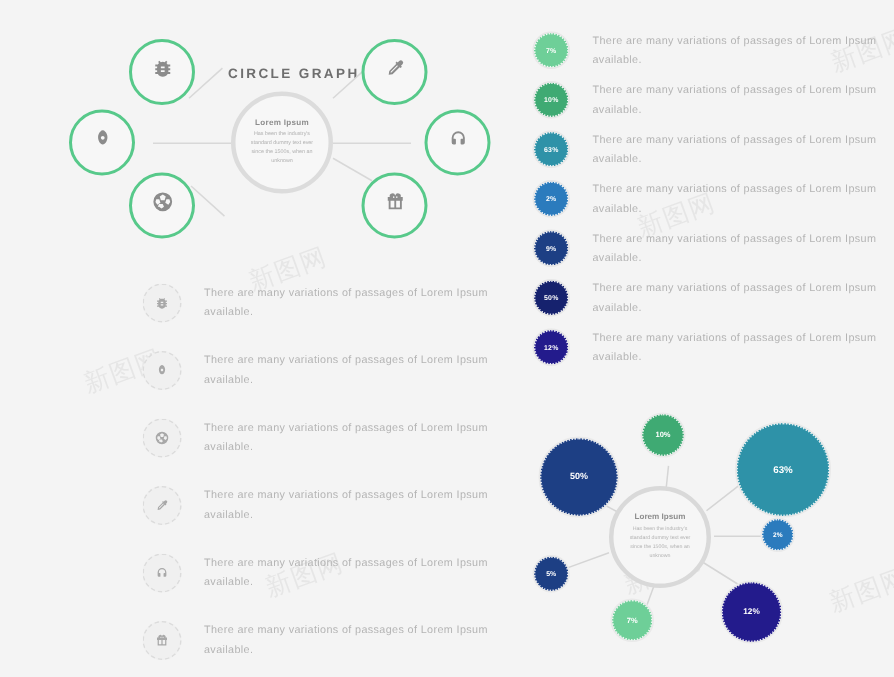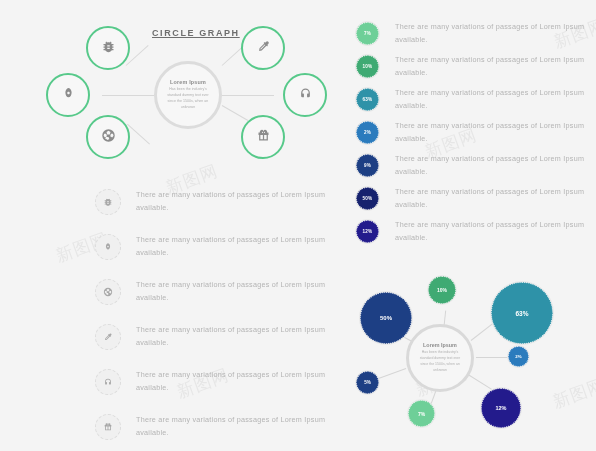--- a/index.html
+++ b/index.html
@@ -40,26 +40,25 @@
   }
 
   
   #circle-graph {
     position: absolute;
     left: 0; top: 0;
     width: 340px; height: 180px;
   }
   .cg-title {
     position: absolute;
-    left: 152px; top: 28px;
+    left: 152px; top: 44px;
     font-size: 9px;
     letter-spacing: 1.6px;
     color: #6e6e6e;
     font-weight: bold;
-    text-decoration: underline;
   }
   .cg-hub {
     position: absolute;
     left: 154px; top: 61px;
     width: 68px; height: 68px;
     border-radius: 50%;
     background: #f7f7f7;
     border: 3px solid #dcdcdc;
     box-sizing: border-box;
     display: flex;

